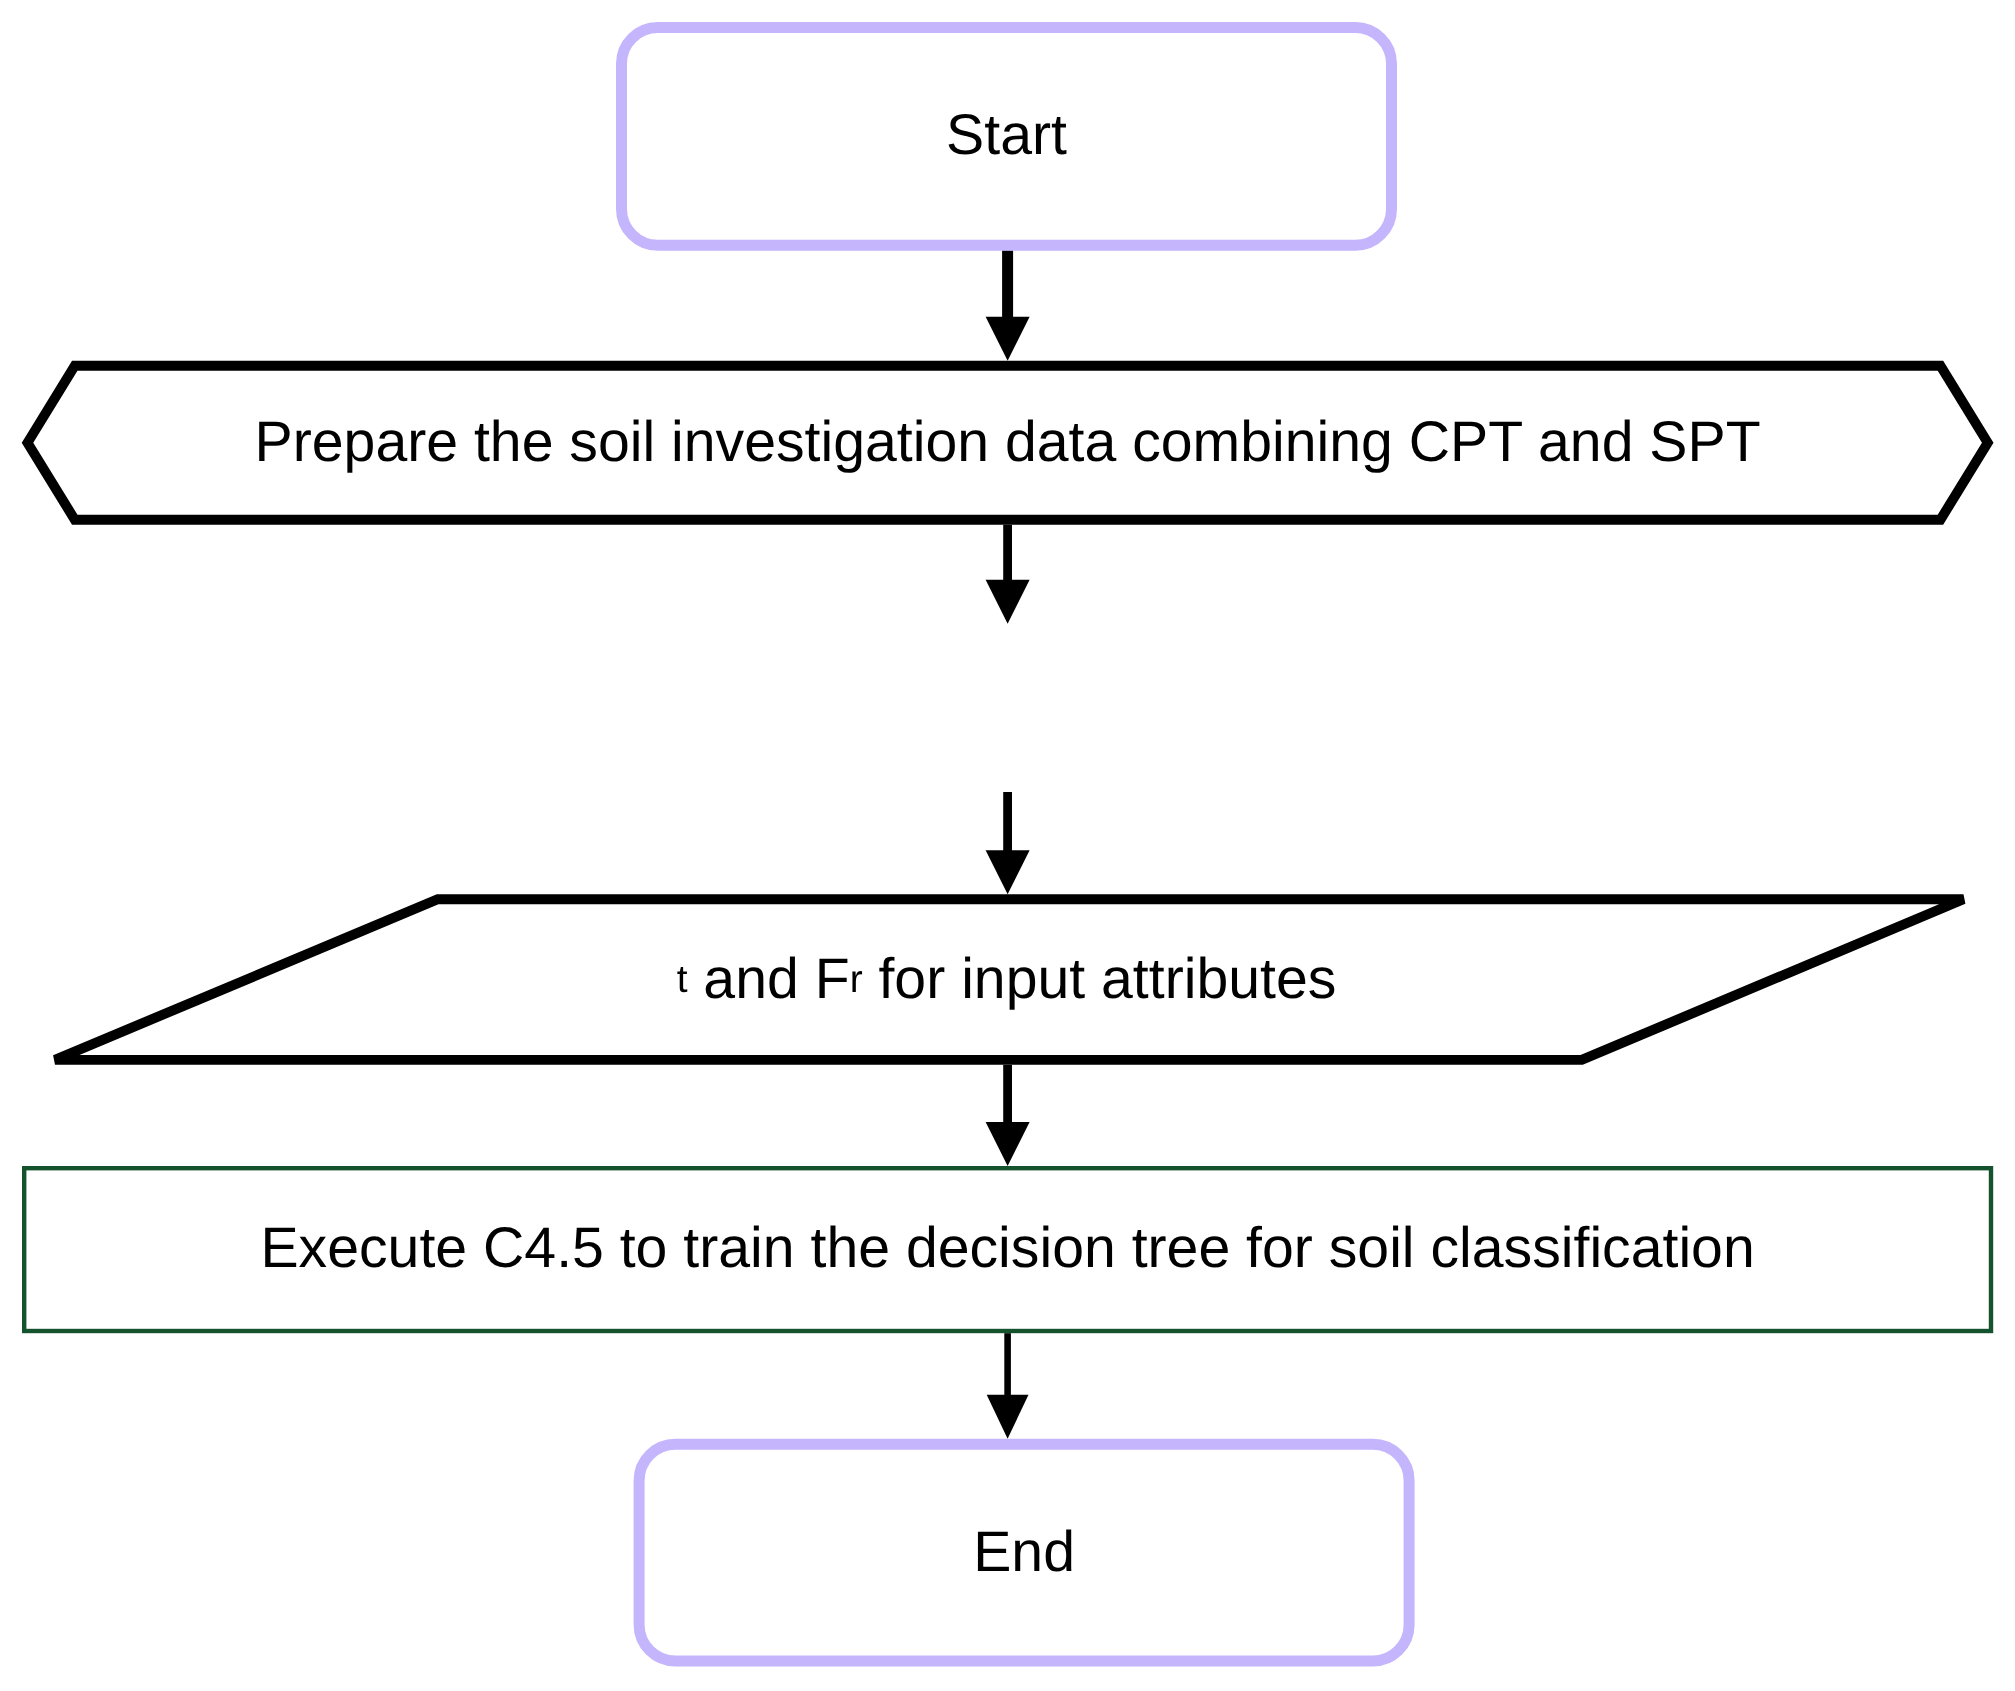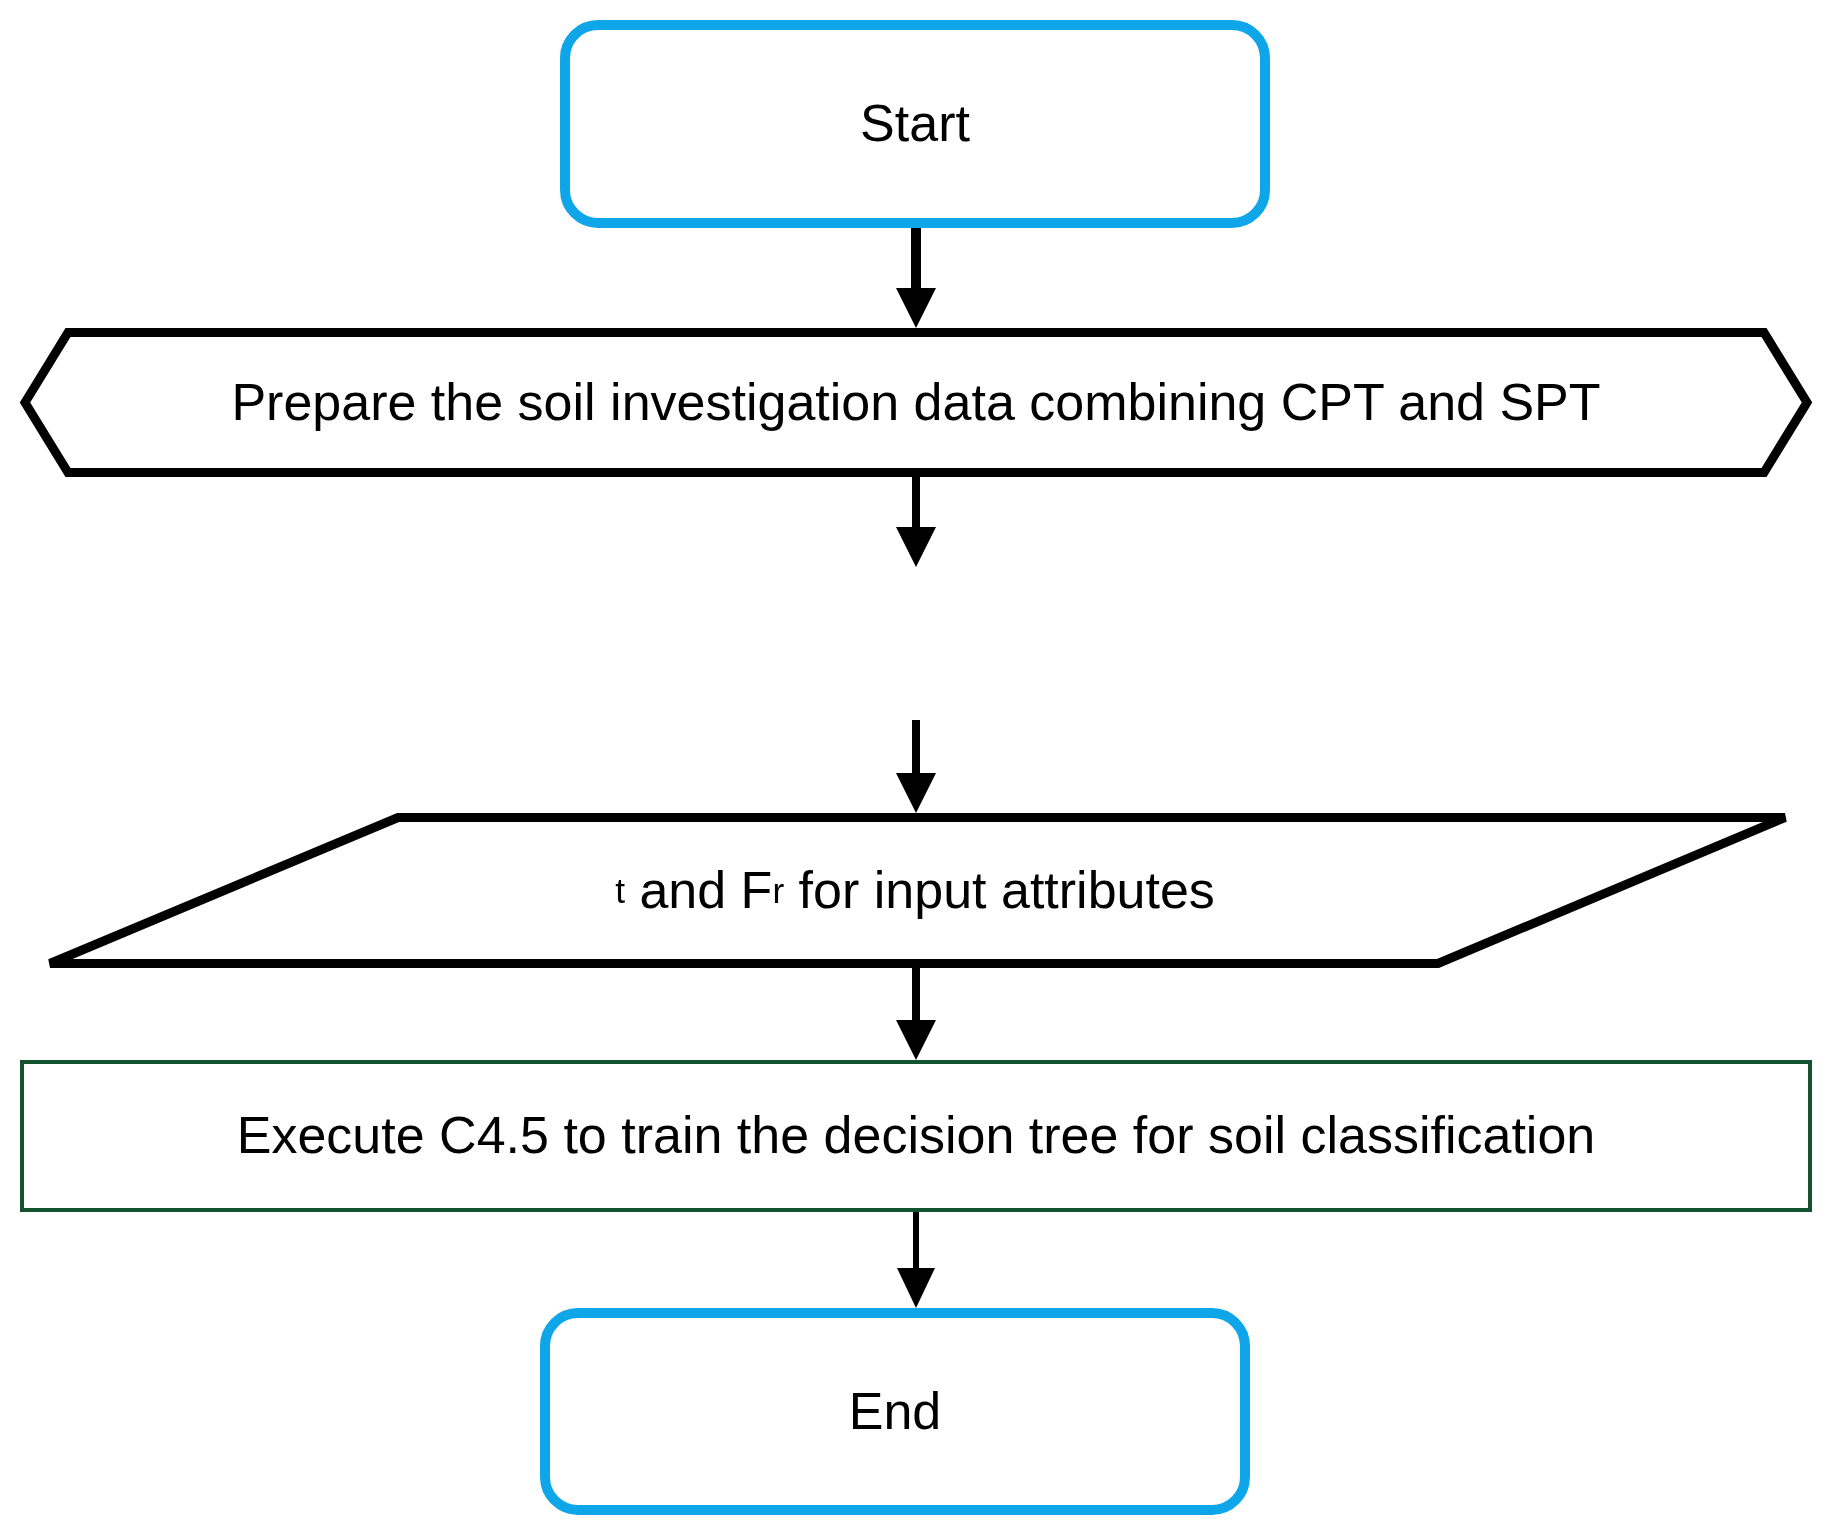--- a/index.html
+++ b/index.html
@@ -29,21 +29,21 @@
     line-height: 1.15;
     color: #000000;
     text-align: center;
     white-space: pre;
   }
   .label sub {
     font-size: 68%;
     line-height: 0;
   }
   .terminator {
-    border: 10px solid #0ea5e9;
+    border: 10px solid #c4b5fd;
     border-radius: 38px;
     background: #ffffff;
   }
   .process {
     border: 4px solid #14532d;
     background: #ffffff;
   }
   .shape-svg {
     position: absolute;
     inset: 0;
@@ -64,21 +64,21 @@
   .arrow polygon {
     fill: #000000;
     stroke: none;
   }
   
   #n-start { left: 560px; top: 20px;  width: 710px;  height: 208px; }
   #n-prep  { left: 20px;  top: 328px; width: 1792px; height: 149px; }
   #n-over  { left: 20px;  top: 567px; width: 1792px; height: 153px; }
   #n-comp  { left: 40px;  top: 813px; width: 1750px; height: 155px; }
   #n-exec  { left: 20px;  top: 1060px; width: 1792px; height: 152px; }
-  #n-end   { left: 540px; top: 1308px; width: 710px;  height: 207px; }
+  #n-end   { left: 576px; top: 1308px; width: 710px;  height: 207px; }
   #a1 { left: 892px; top: 228px;  width: 48px; height: 100px; }
   #a2 { left: 892px; top: 477px;  width: 48px; height: 90px; }
   #a3 { left: 892px; top: 720px;  width: 48px; height: 93px; }
   #a4 { left: 892px; top: 968px;  width: 48px; height: 92px; }
   #a5 { left: 892px; top: 1212px; width: 48px; height: 96px; }
 </style>
 </head>
 <body>
 
 <div class="canvas">

